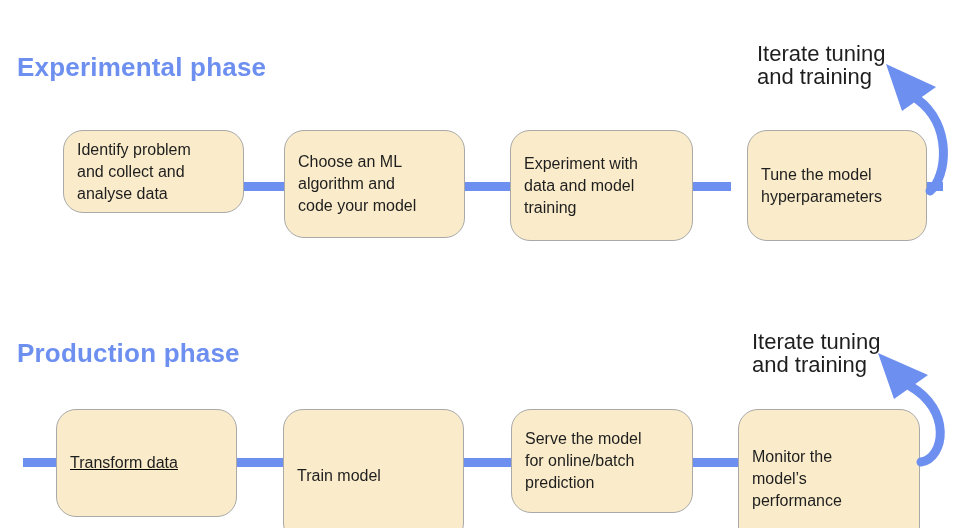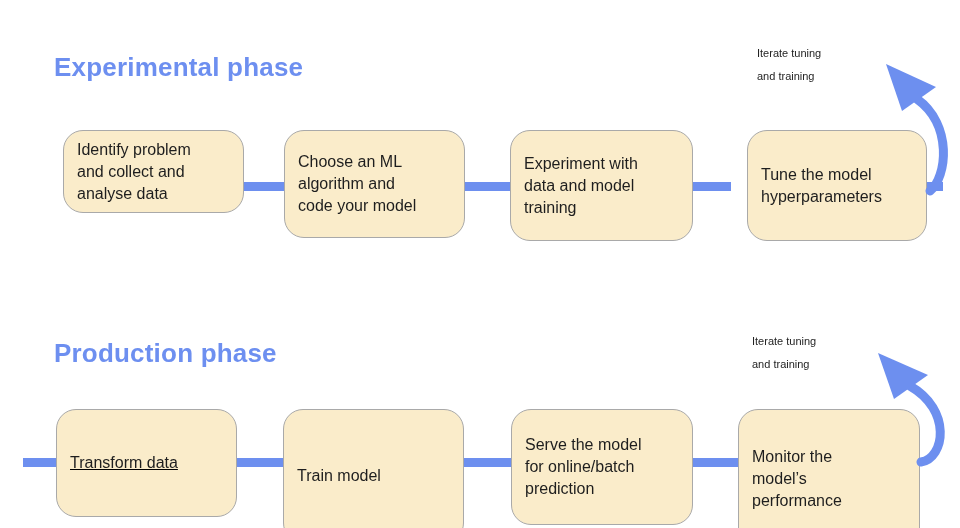--- a/index.html
+++ b/index.html
@@ -18,21 +18,20 @@
     position: absolute;
     inset: 0;
   }
   .phase-title {
     position: absolute;
     font-size: 26px;
     font-weight: bold;
     line-height: 30px;
     color: var(--heading, #6d8fef);
     letter-spacing: 0.2px;
-    margin-left: 37px;
   }
   .step-box {
     position: absolute;
     box-sizing: border-box;
     background: var(--box_fill, #faecca);
     border: 1.5px solid var(--box_border, #a9a9a9);
     border-radius: 20px;
     display: flex;
     align-items: center;
     padding: 0 13px;
@@ -43,21 +42,21 @@
     color: var(--text, #1e1e1e);
     white-space: pre-line;
   }
   .connector {
     position: absolute;
     height: 9px;
     background: var(--accent, #6d8fef);
   }
   .iterate-label {
     position: absolute;
-    font-size: 11px;
+    font-size: 22px;
     line-height: 23px;
     color: var(--text, #1e1e1e);
     white-space: pre-line;
   }
   .overlay {
     position: absolute;
     left: 0;
     top: 0;
     width: 960px;
     height: 528px;
@@ -108,21 +107,21 @@
   <div class="connector" style="left:237px; top:458px; width:46px;"></div>
   <div class="connector" style="left:464px; top:458px; width:47px;"></div>
   <div class="connector" style="left:693px; top:458px; width:45px;"></div>
 
   <div class="step-box" style="left:56px; top:409px; width:181px; height:108px;text-decoration:underline;">
     <span class="step-label">Transform data</span>
   </div>
   <div class="step-box" style="left:283px; top:409px; width:181px; height:134px;">
     <span class="step-label">Train model</span>
   </div>
-  <div class="step-box" style="left:511px; top:409px; width:182px; height:116px;">
+  <div class="step-box" style="left:511px; top:409px; width:182px; height:104px;">
     <span class="step-label">Serve the model
 for online/batch
 prediction</span>
   </div>
   <div class="step-box" style="left:738px; top:409px; width:182px; height:140px;">
     <span class="step-label">Monitor the
 model’s
 performance</span>
   </div>
 

